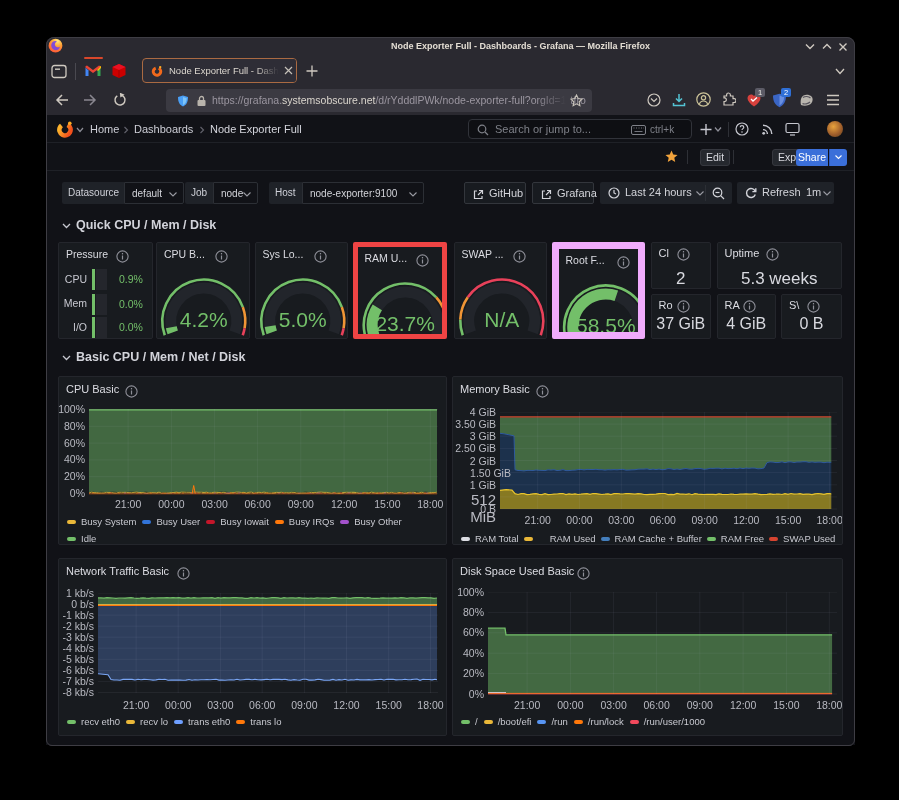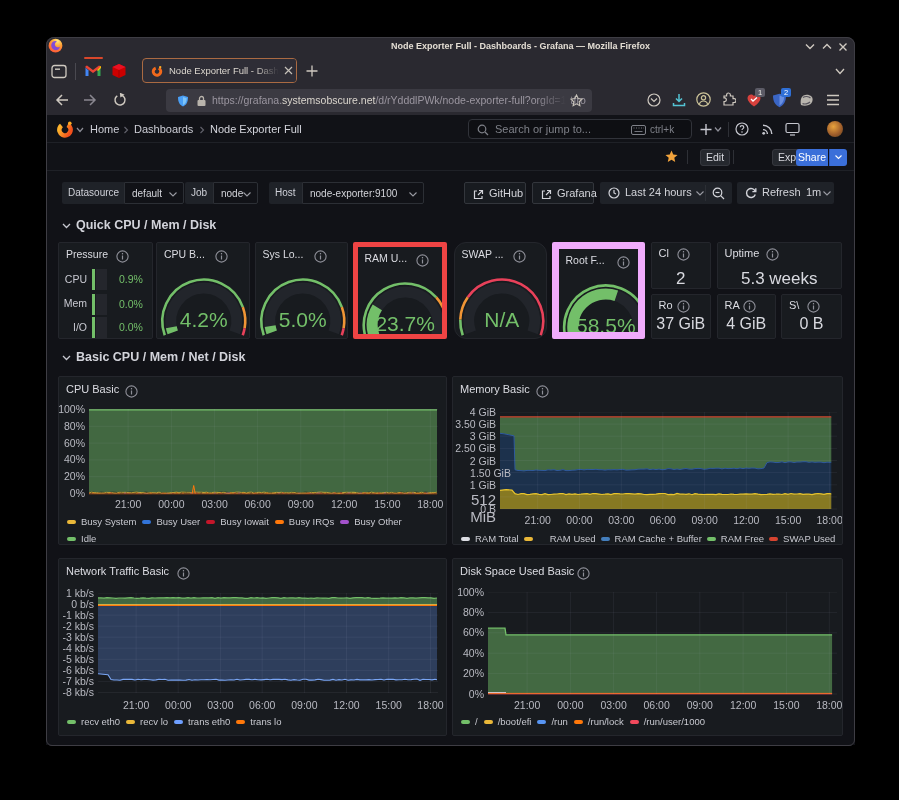--- a/index.html
+++ b/index.html
@@ -323,21 +323,21 @@
     </svg>
     <svg width="94.5" height="97" viewBox="0 0 94.5 97" style="position:absolute;left:0;top:0">
       <path d="M 16.24 89.29 A 33 33 0 1 1 78.26 89.29" stroke="#22252b" stroke-width="11" fill="none"></path>
       <path d="M 16.24 89.29 A 33 33 0 0 1 19.31 60.44" stroke="#73bf69" stroke-width="11" fill="none"></path>
       <path d="M 8.25 92.19 A 41.5 41.5 0 0 1 78.28 50.45" stroke="#73bf69" stroke-width="2.6" fill="none"></path>
       <path d="M 78.28 50.45 A 41.5 41.5 0 0 1 88.49 73.37" stroke="#f09535" stroke-width="2.6" fill="none"></path>
       <path d="M 88.49 73.37 A 41.5 41.5 0 0 1 86.25 92.19" stroke="#e8415a" stroke-width="2.6" fill="none"></path>
       <text x="47.2" y="84.0" text-anchor="middle" font-size="21" fill="#73bf69" font-family="Liberation Sans, sans-serif">23.7%</text>
     </svg>
   </div>
-<div style="position:absolute;left:453.5px;top:242px;width:93.5px;height:97px;background:#181b1f;border:1px solid #24262c;border-radius:12px;box-sizing:border-box;overflow:hidden">
+<div style="position:absolute;left:453.5px;top:242px;width:93.5px;height:97px;background:#181b1f;border:1px solid #24262c;border-radius:2px;box-sizing:border-box;overflow:hidden">
     <div style="position:absolute;left:7px;top:5px;font-size:10.5px;font-weight:500;color:#dbdce2;white-space:nowrap">SWAP ...</div>
     <svg width="13" height="13" style="position:absolute;left:58px;top:7px" viewBox="0 0 13 13">
       <circle cx="6.5" cy="6.5" r="5.6" stroke="#8e8f98" stroke-width="1.1" fill="none"></circle>
       <rect x="5.9" y="5.5" width="1.2" height="4" fill="#8e8f98"></rect>
       <rect x="5.9" y="3" width="1.2" height="1.4" fill="#8e8f98"></rect>
     </svg>
     <svg width="93.5" height="97" viewBox="0 0 93.5 97" style="position:absolute;left:0;top:0">
       <path d="M 15.74 89.29 A 33 33 0 1 1 77.76 89.29" stroke="#22252b" stroke-width="11" fill="none"></path>
       <path d="M 7.75 92.19 A 41.5 41.5 0 0 1 5.28 76.55" stroke="#73bf69" stroke-width="2.6" fill="none"></path>
       <path d="M 5.28 76.55 A 41.5 41.5 0 0 1 12.76 54.20" stroke="#f09535" stroke-width="2.6" fill="none"></path>

